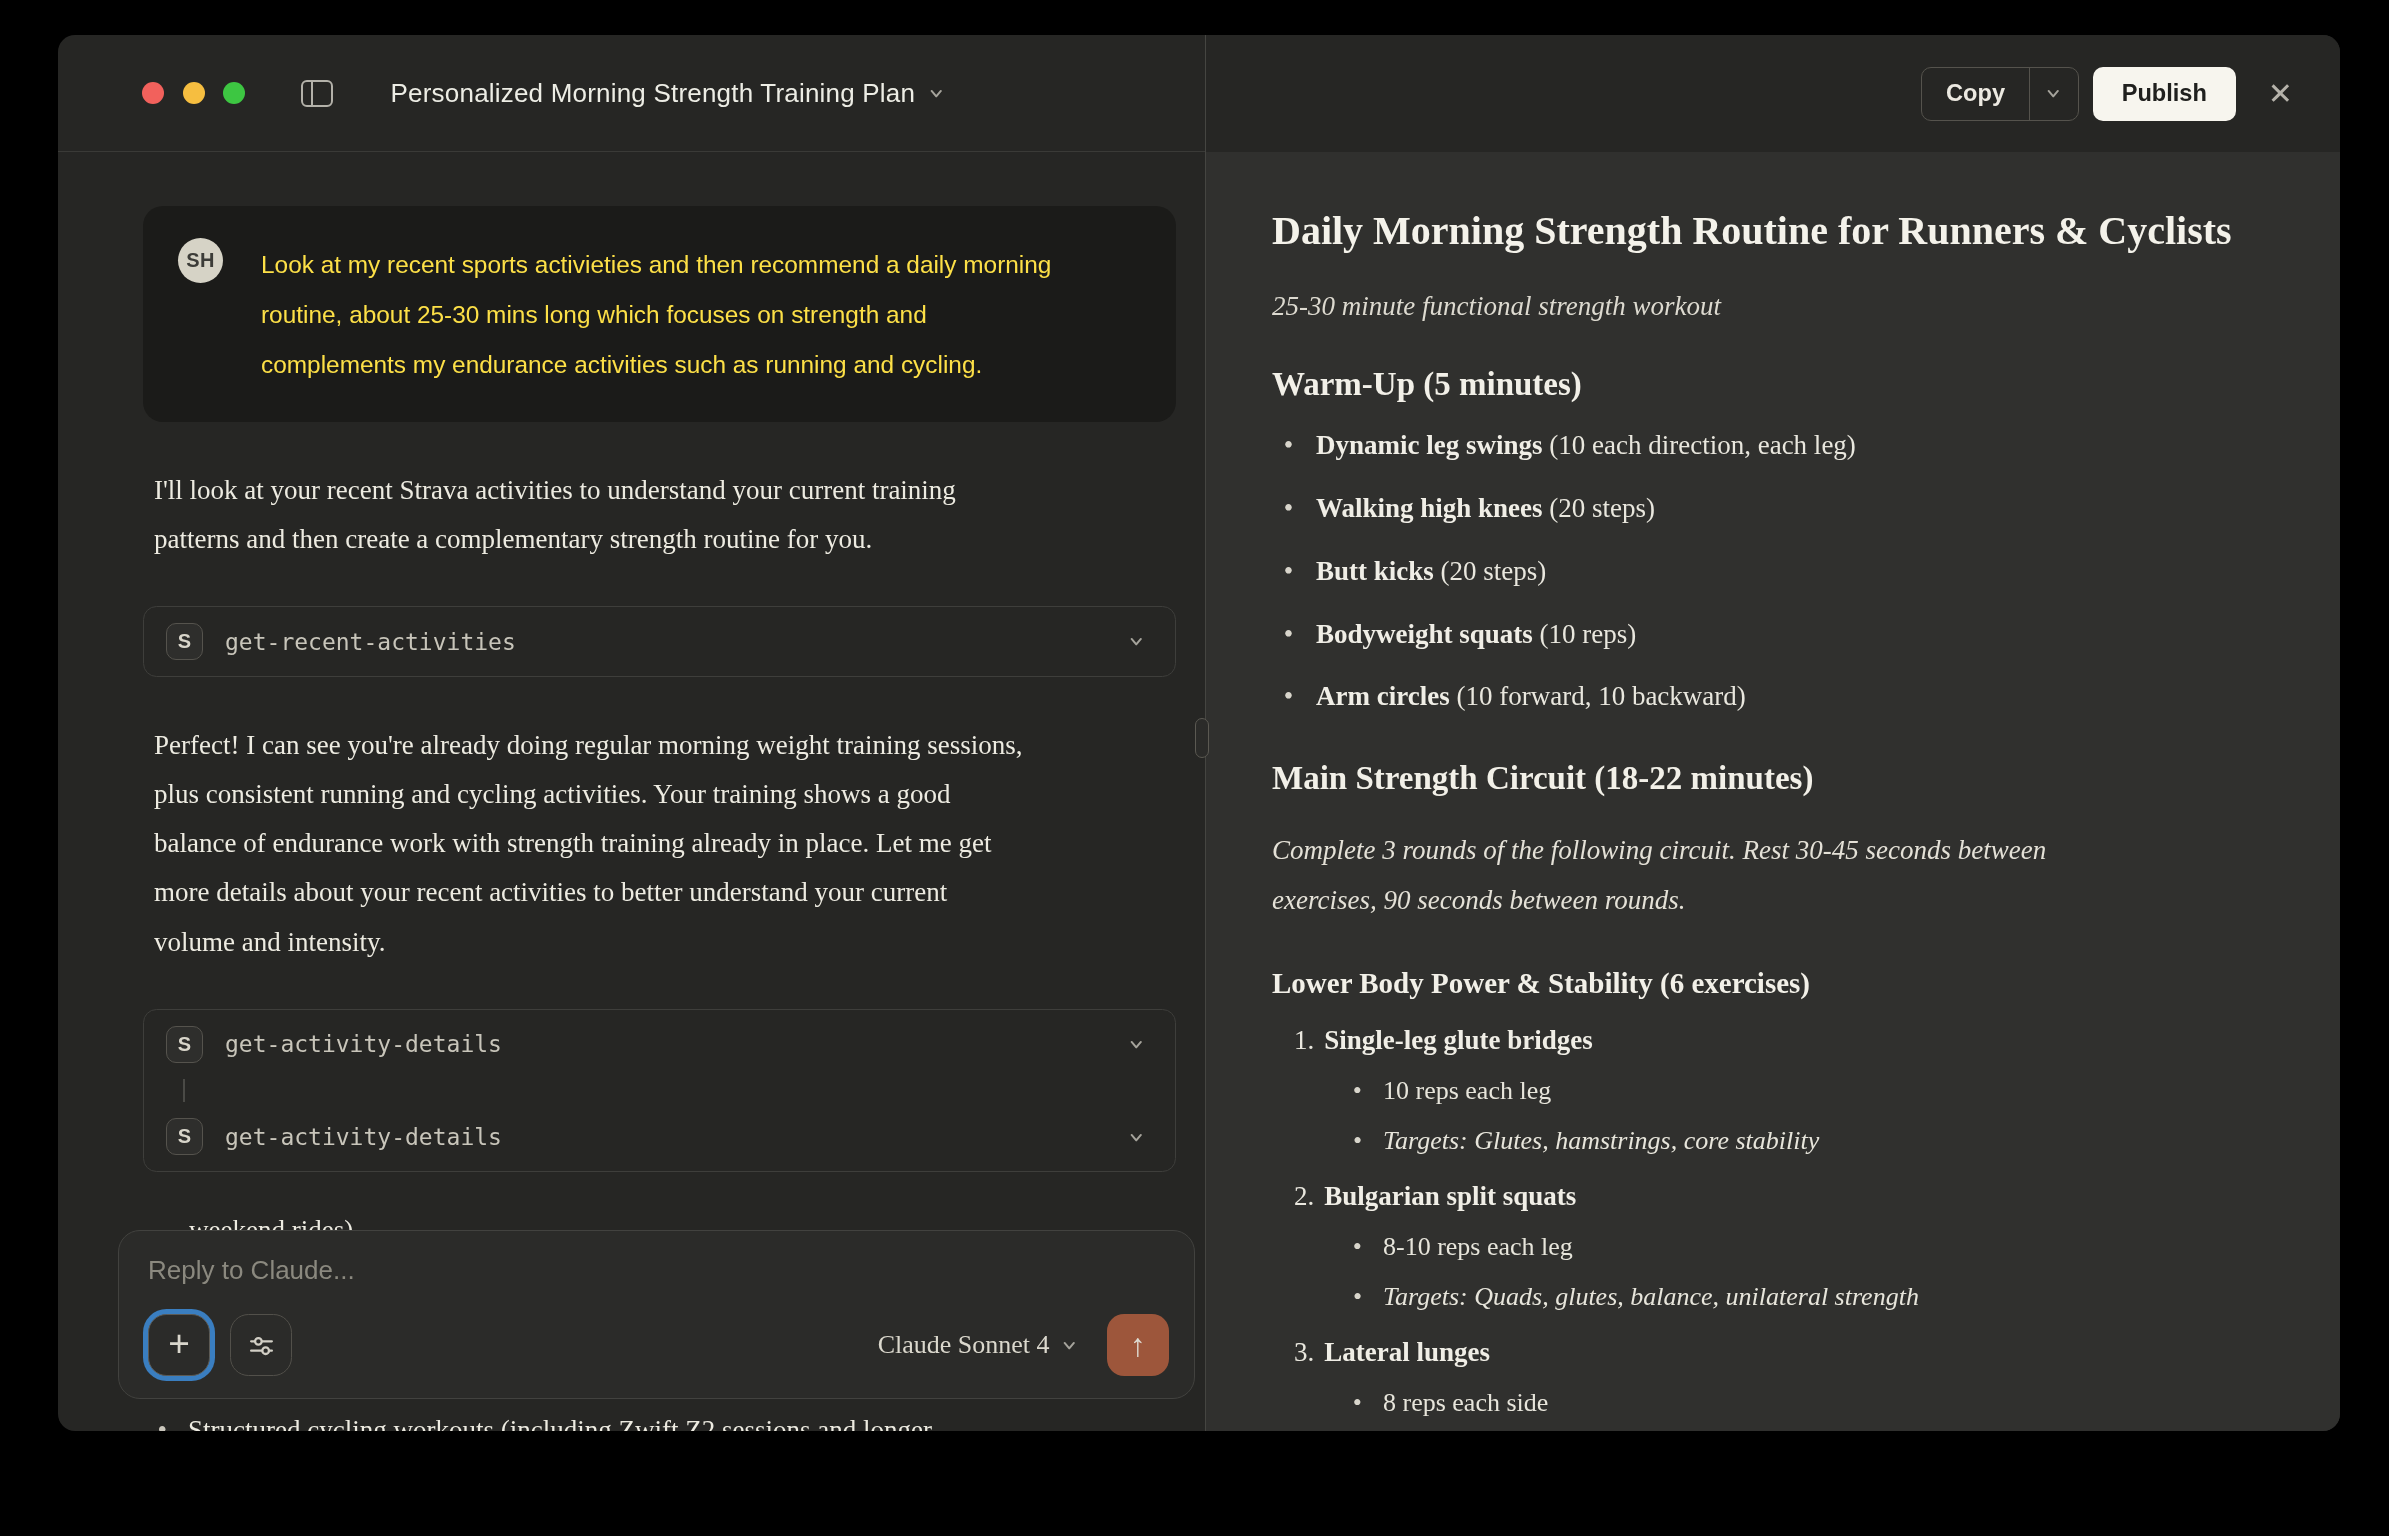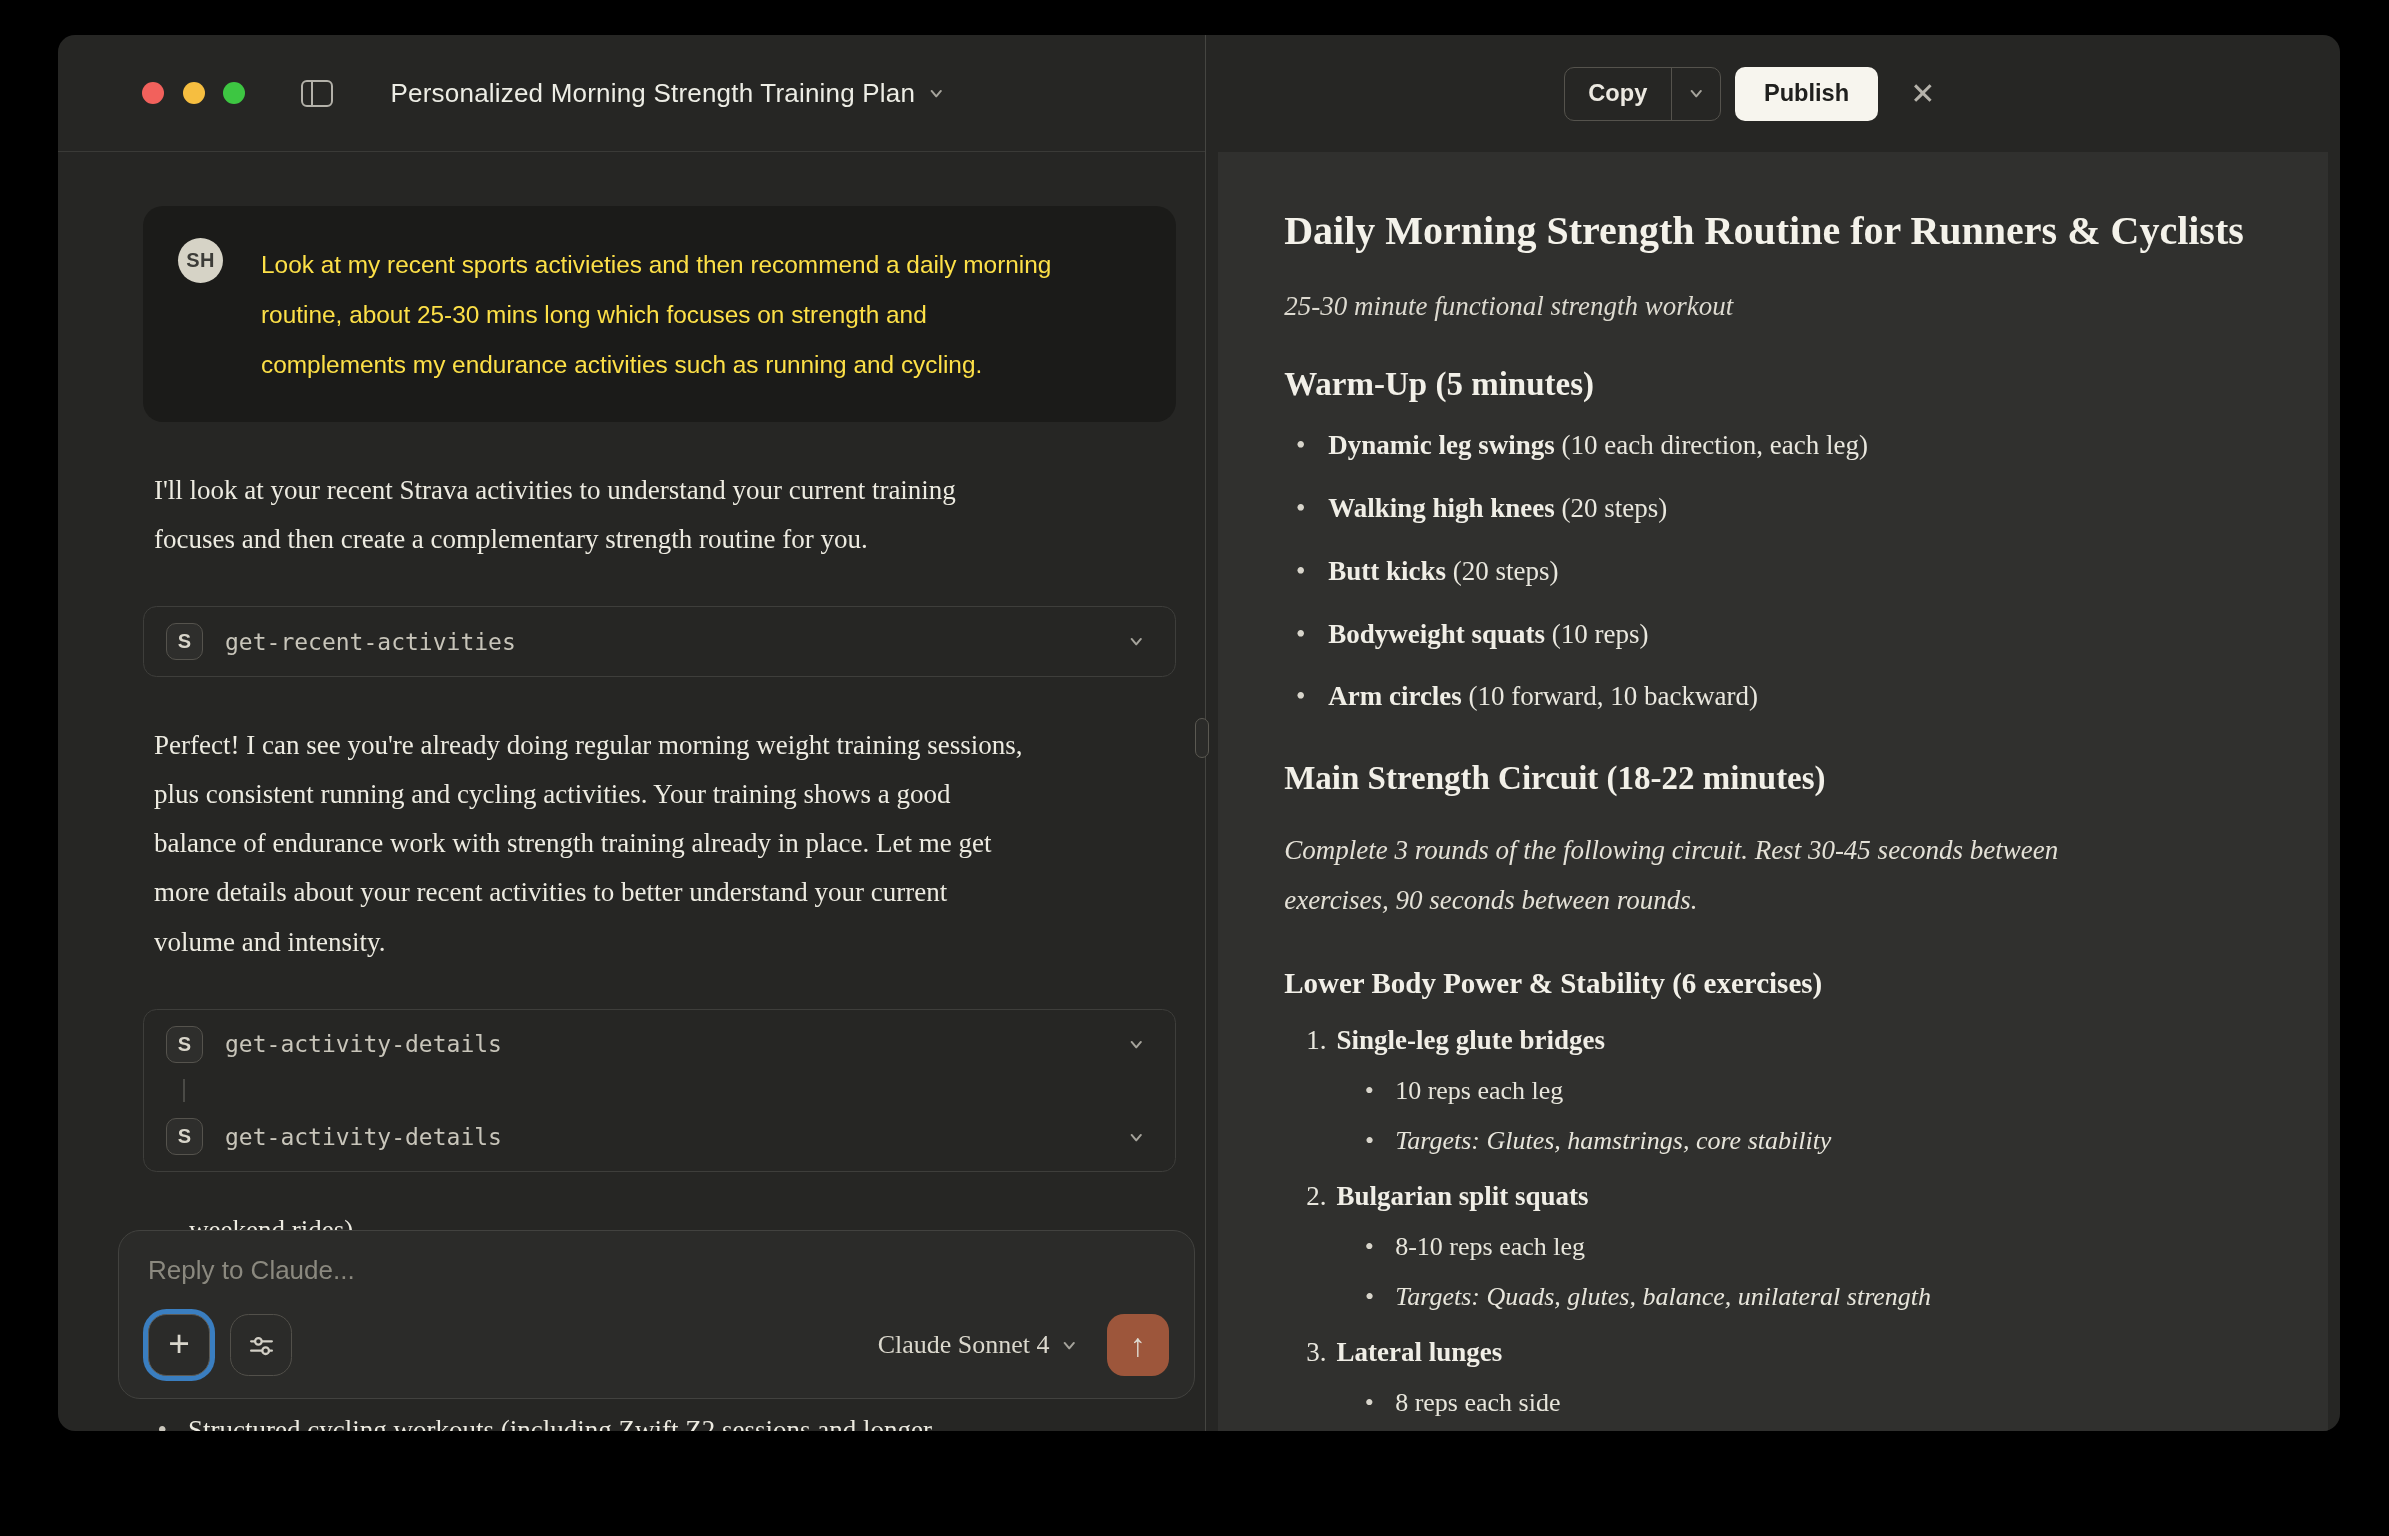--- a/index.html
+++ b/index.html
@@ -74,21 +74,21 @@
   .send-btn { margin-left:29px; width:62px; height:62px; border-radius:17px; background:#9d563b;
               border:none; display:flex; align-items:center; justify-content:center; cursor:pointer; }
   .send-arrow { font-size:32px; color:#dedbd2; line-height:1; }
 
   
   .clipped-line { position:absolute; left:131px; top:1180px; font-family:"Liberation Serif", serif;
                   font-size:27px; color:#edebe1; z-index:1; }
 
   
   .right-col { flex:1; height:100%; display:flex; flex-direction:column;
-               border-left:0.8px solid #454541;align-items:center; }
+               border-left:0.8px solid #454541; }
   .right-header { height:117px; flex:none; display:flex; align-items:center;
                   justify-content:flex-end; padding-right:47px; background:#262624; }
   .copy-split { display:flex; height:54px; border:0.8px solid #55534d; border-radius:10px;
                 overflow:hidden; }
   .copy-main { display:flex; align-items:center; padding:0 23.6px; color:#ece9e1;
                font-size:23.6px; font-weight:bold; cursor:pointer; background:transparent; border:none; }
   .copy-caret { display:flex; align-items:center; justify-content:center; width:49px;
                 border-left:0.8px solid #55534d; cursor:pointer; }
   .publish-btn { margin-left:14px; height:54px; padding:0 29px; border:none; border-radius:10px;
                  background:#f7f5ee; color:#20201e; font-size:23.6px; font-weight:bold; cursor:pointer; }
@@ -142,21 +142,21 @@
       </div>
     </div>
 
     <div class="chat">
 
       <div class="user-bubble">
         <div class="avatar">SH</div>
         <div class="user-text">Look at my recent sports activieties and then recommend a daily morning routine, about 25-30 mins long which focuses on strength and complements my endurance activities such as running and cycling.</div>
       </div>
 
-      <p class="serif-para mt56">I'll look at your recent Strava activities to understand your current training focuses and then create a complementary strength routine for you.</p>
+      <p class="serif-para mt56">I'll look at your recent Strava activities to understand your current training patterns and then create a complementary strength routine for you.</p>
 
       <div class="tool-box">
         <div class="tool-row">
           <div class="tool-badge">S</div>
           <span class="tool-name">get-recent-activities</span>
           <svg class="chev" viewBox="0 0 24 24">
               <polyline points="6,9 12,16 18,9"></polyline>
             </svg>
         </div>
       </div>

